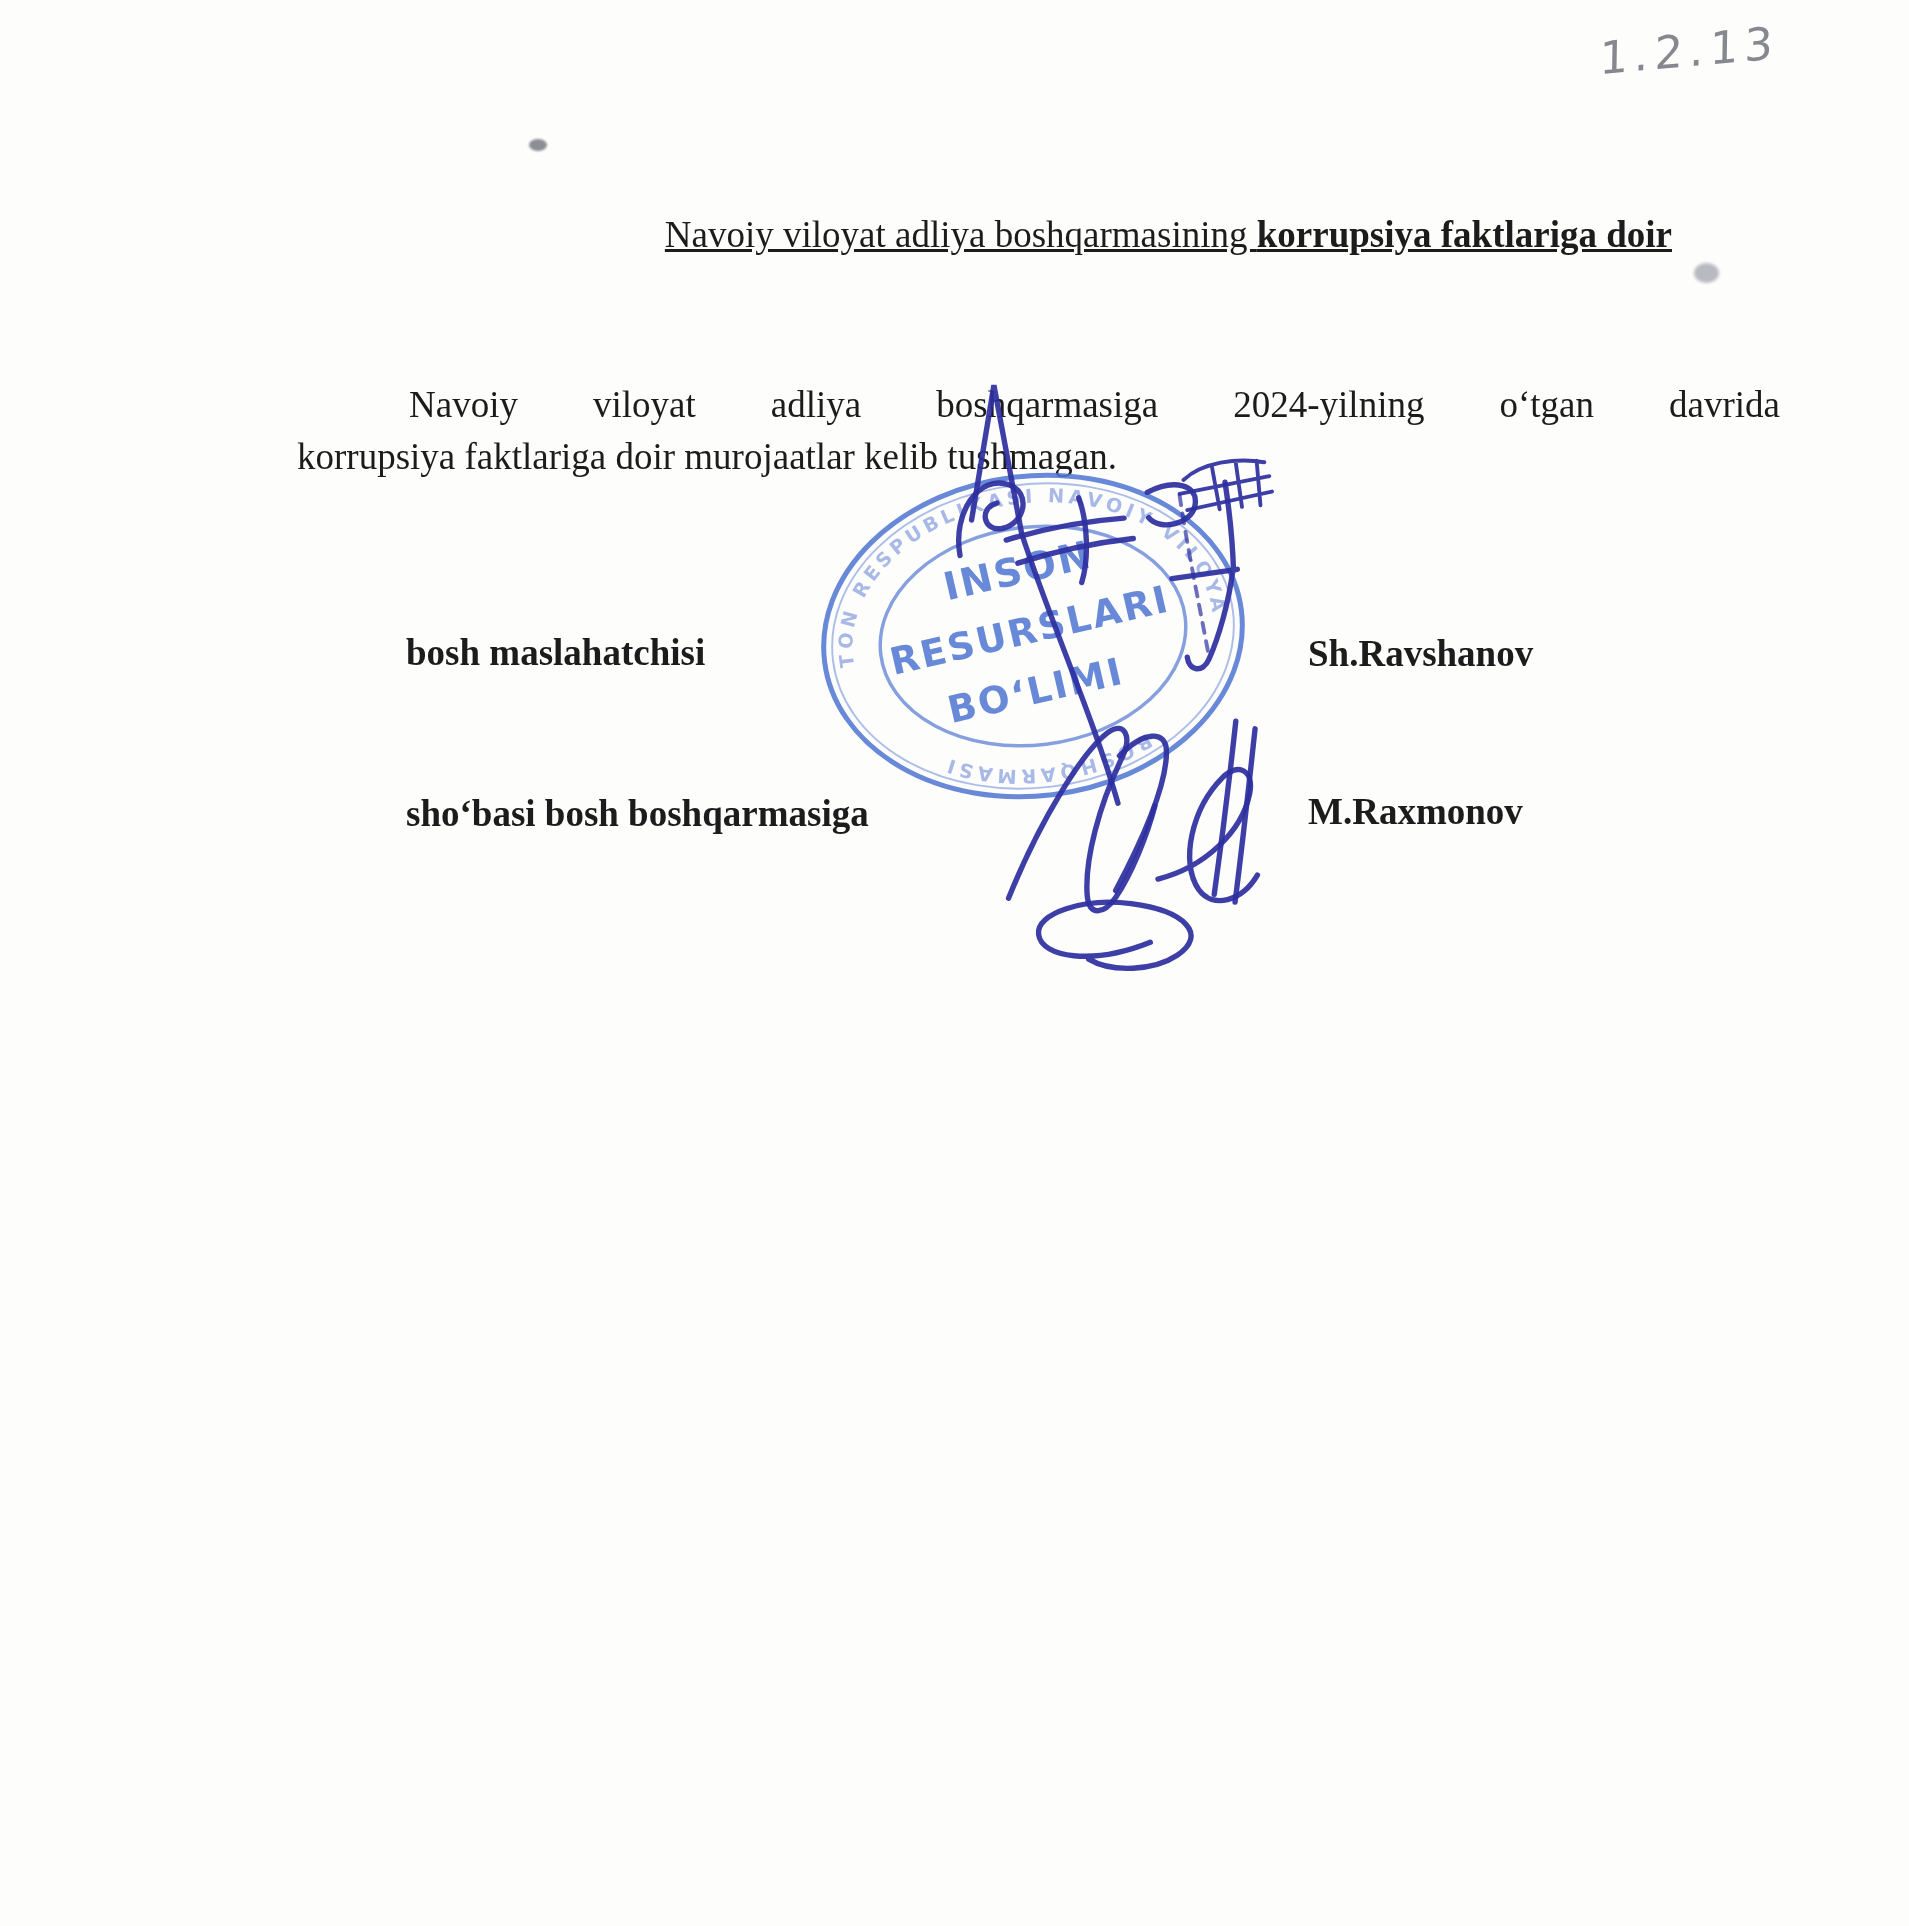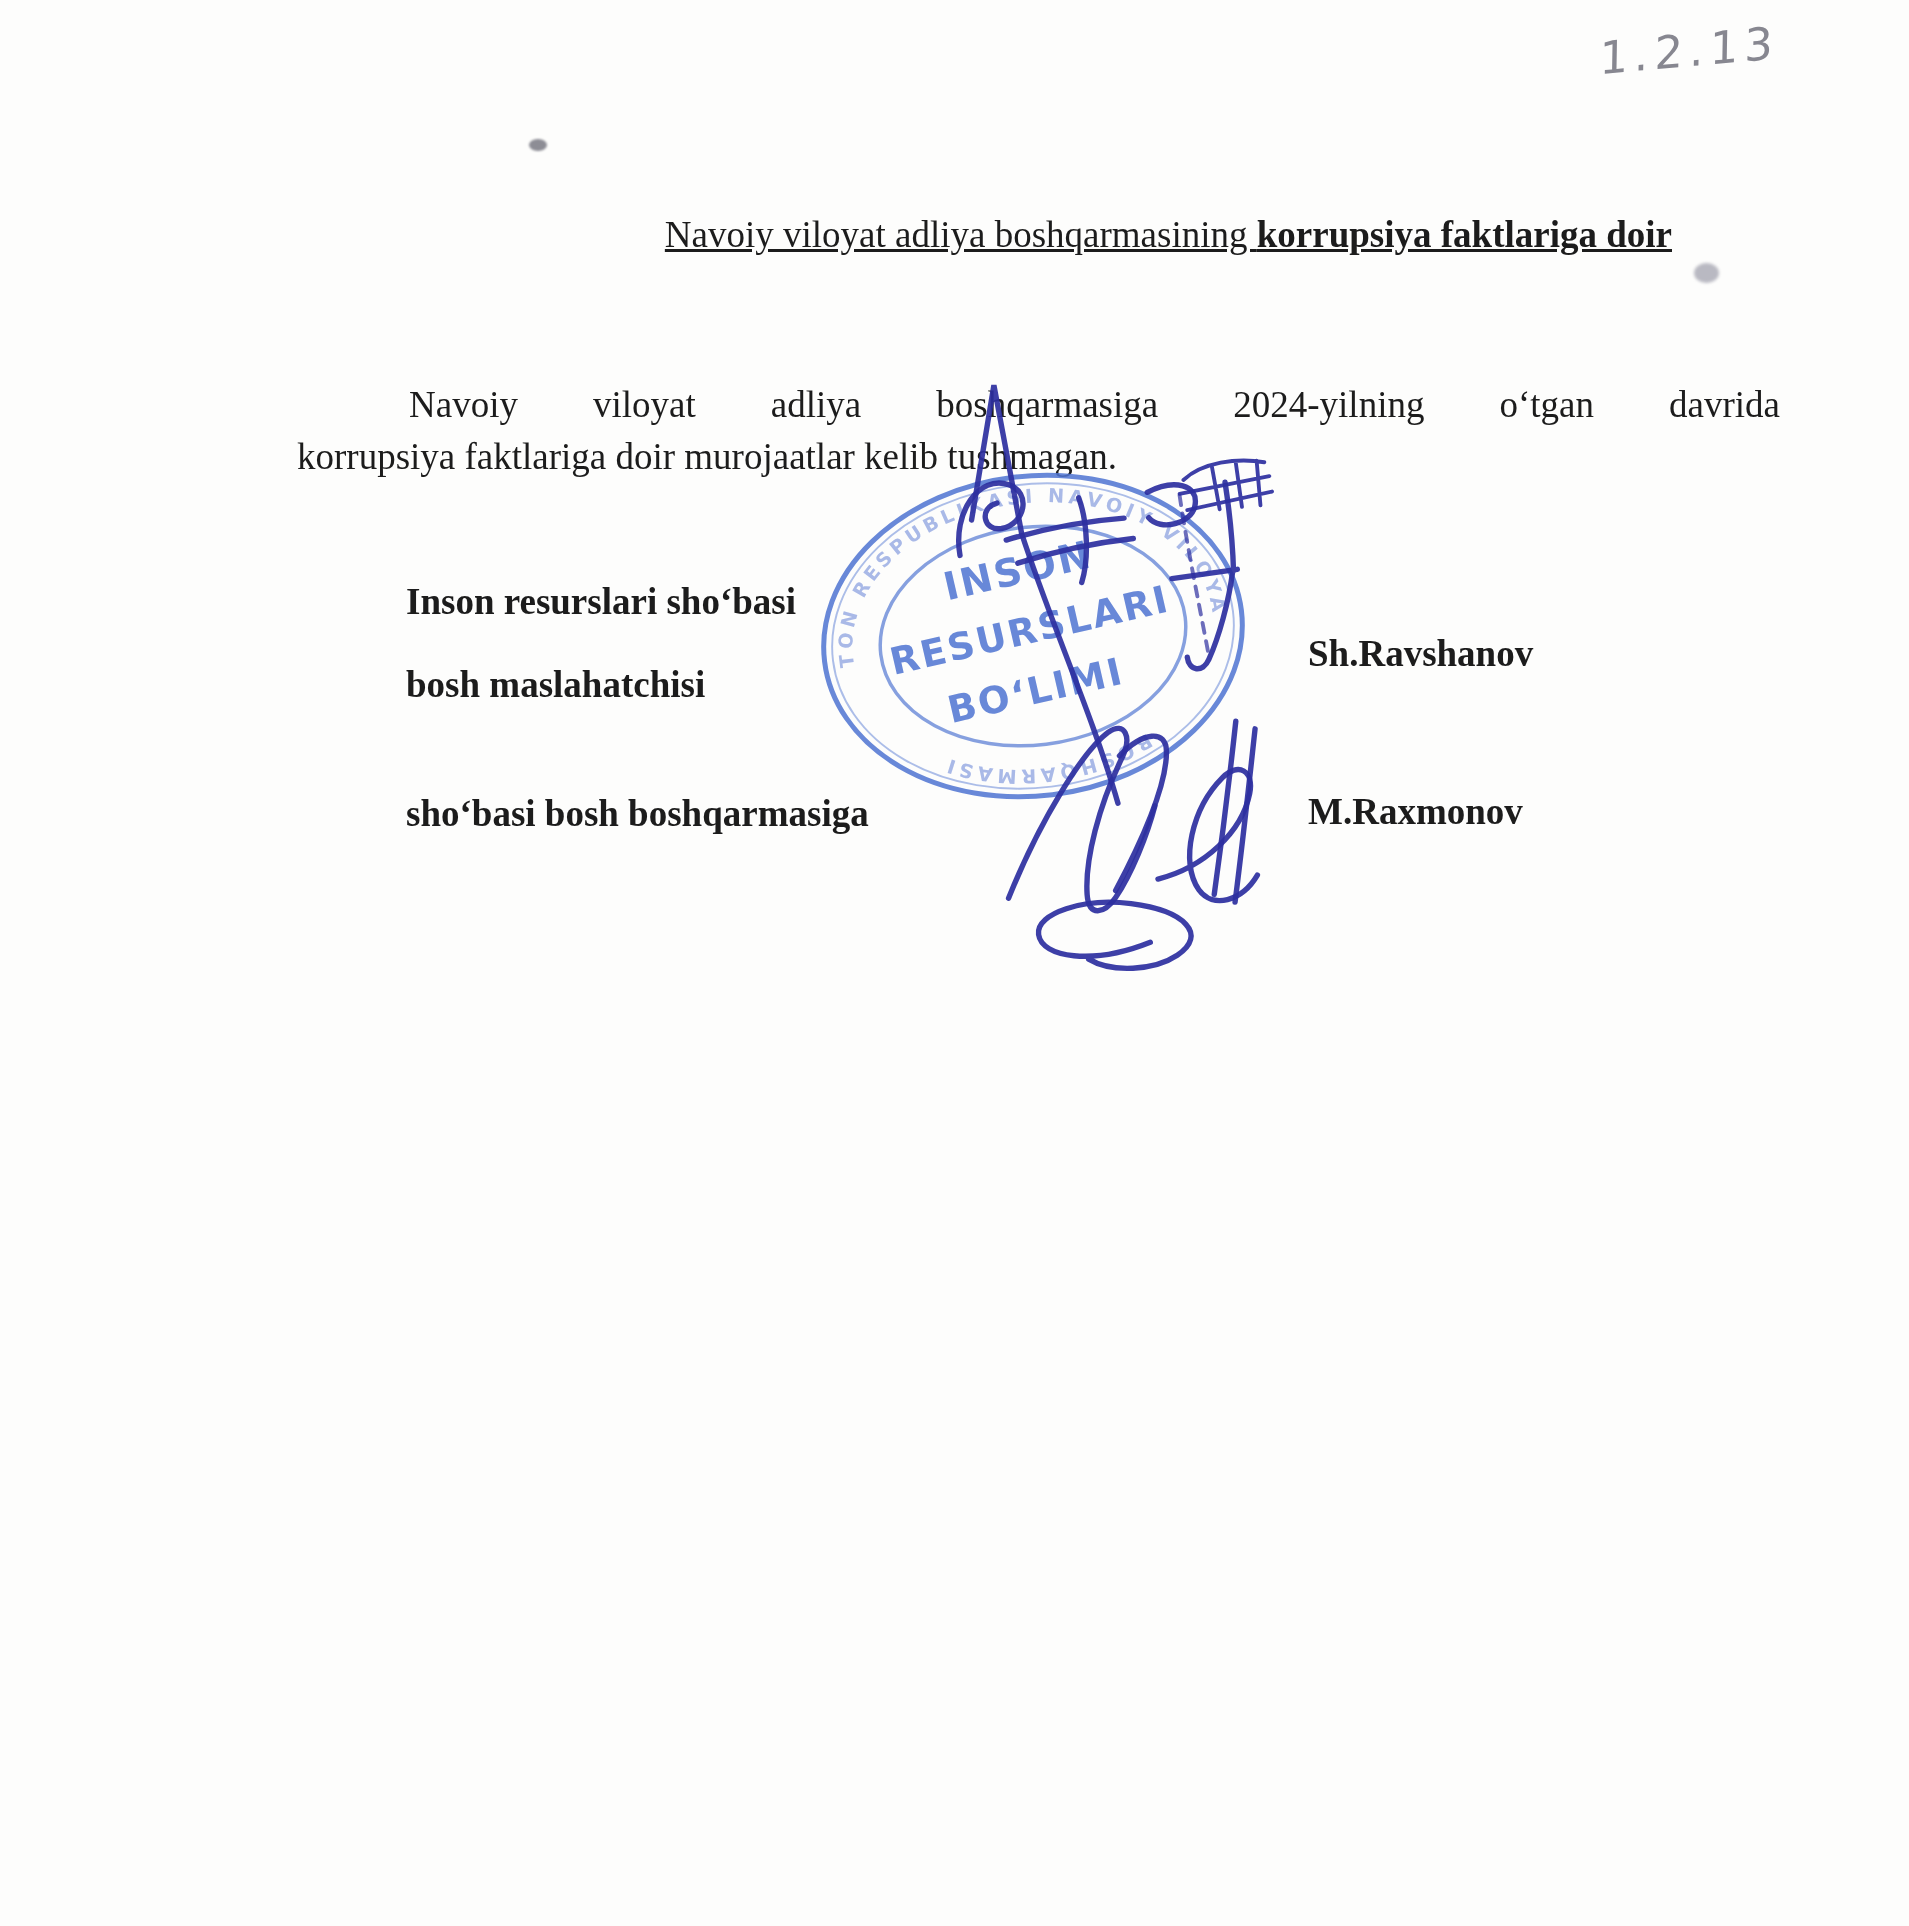--- a/index.html
+++ b/index.html
@@ -30,21 +30,21 @@
   
   .para-line{position:absolute;left:297px;width:1483px;font-size:37px;white-space:nowrap;}
   .para-line1{
     top:383px;text-indent:112px;white-space:normal;
     text-align:justify;text-align-last:justify;word-spacing:40px;
   }
   .para-line2{top:435px;}
   
   .sig-label{position:absolute;left:406px;font-size:37px;font-weight:bold;white-space:nowrap;}
   .sig-name{position:absolute;left:1308px;font-size:37px;font-weight:bold;white-space:nowrap;}
-  .r1l1{top:580px;}.r1l2{top:631px;margin-top:32px;}.r1n{top:632px;text-align:center;}
+  .r1l1{top:580px;}.r1l2{top:631px;}.r1n{top:632px;text-align:center;}
   .r2l1{top:740px;}.r2l2{top:792px;}.r2n{top:790px;}
   
   .stamp{position:absolute;left:792px;top:453px;width:482px;height:366px;opacity:.85;}
   .stamp-ring{fill:none;stroke:var(--stamp-color,#5578d2);}
   .stamp-center{
     font-family:"DejaVu Sans",sans-serif;font-weight:bold;
     fill:var(--stamp-color,#4a71d6);letter-spacing:6px;text-anchor:middle;
   }
   .stamp-ringtext{
     font-family:"DejaVu Sans",sans-serif;font-weight:bold;font-size:50px;
@@ -67,21 +67,20 @@
 
   <div class="corner-note">1.2.13</div>
 
   <div class="title-block">
     <div class="title-line"><span>Navoiy viloyat adliya boshqarmasining </span><span class="bold">korrupsiya faktlariga doir</span></div>
   </div>
 
   <div class="para-line para-line1">Navoiy viloyat adliya boshqarmasiga 2024-yilning o‘tgan davrida</div>
   <div class="para-line para-line2">korrupsiya faktlariga doir murojaatlar kelib tushmagan.</div>
 
-  <div class="sig-label r1l1">Inson resurslari sho‘basi</div>
   <div class="sig-label r1l2">bosh maslahatchisi</div>
   <div class="sig-name r1n">Sh.Ravshanov</div>
 
   <div class="sig-label r2l2">sho‘basi bosh boshqarmasiga</div>
   <div class="sig-name r2n">M.Raxmonov</div>
 
   <svg class="stamp" viewBox="0 0 1250 950" xmlns="http://www.w3.org/2000/svg">
     <defs>
       <path id="ringTop" d="M 155,475 A 470,345 0 0 1 1095,475"></path>
       <path id="ringBot" d="M 1095,475 A 470,345 0 0 1 155,475"></path>

